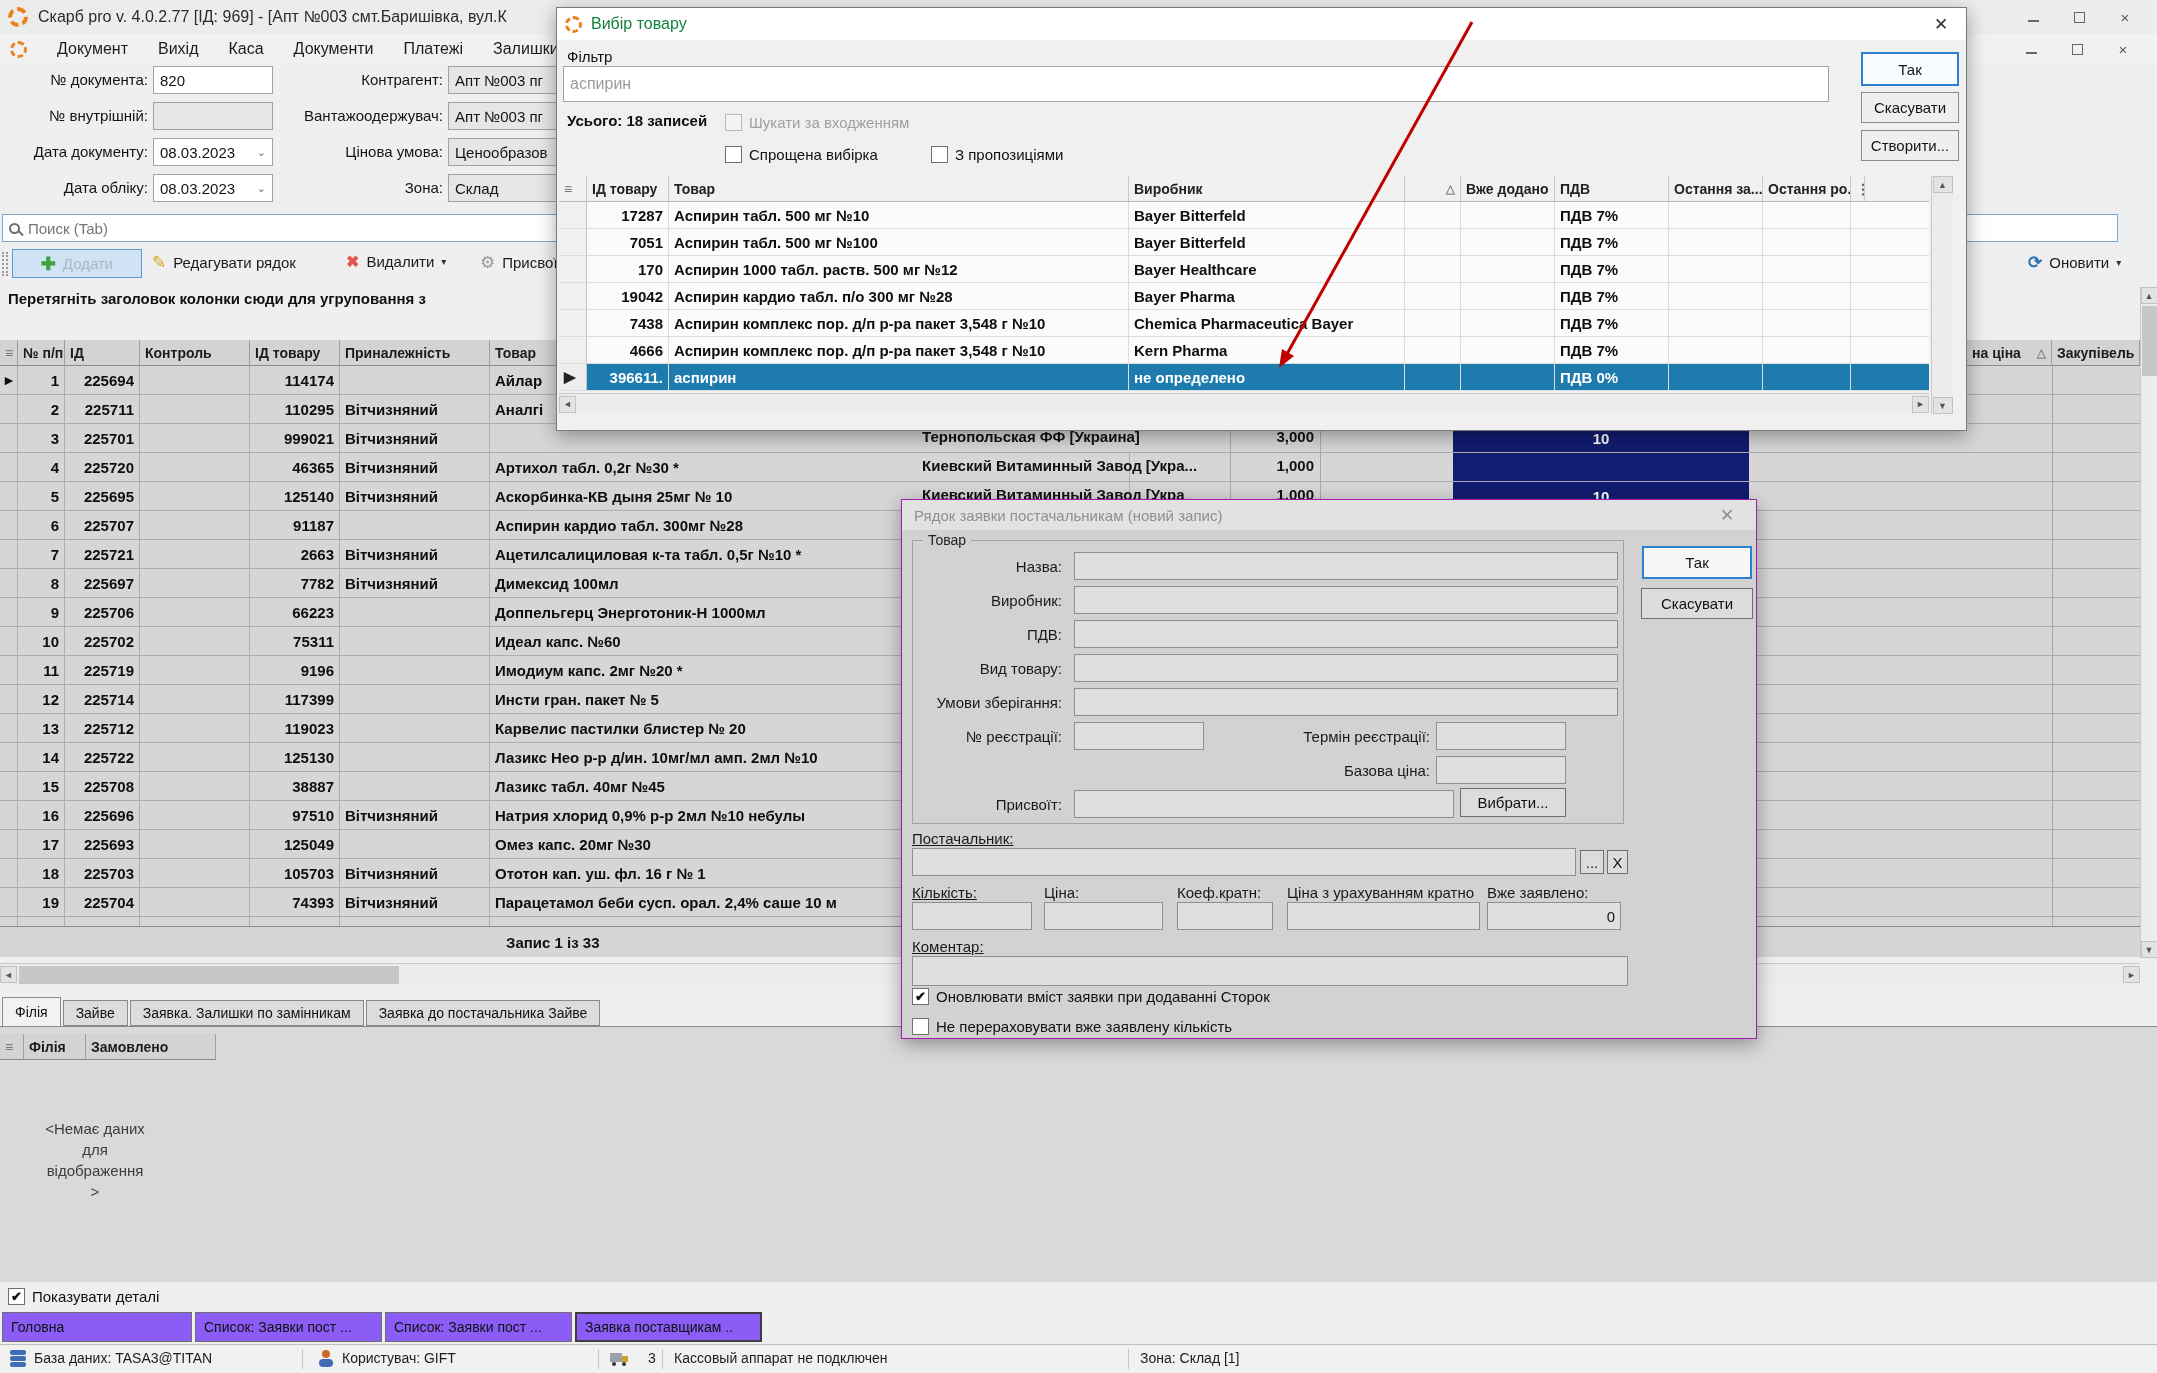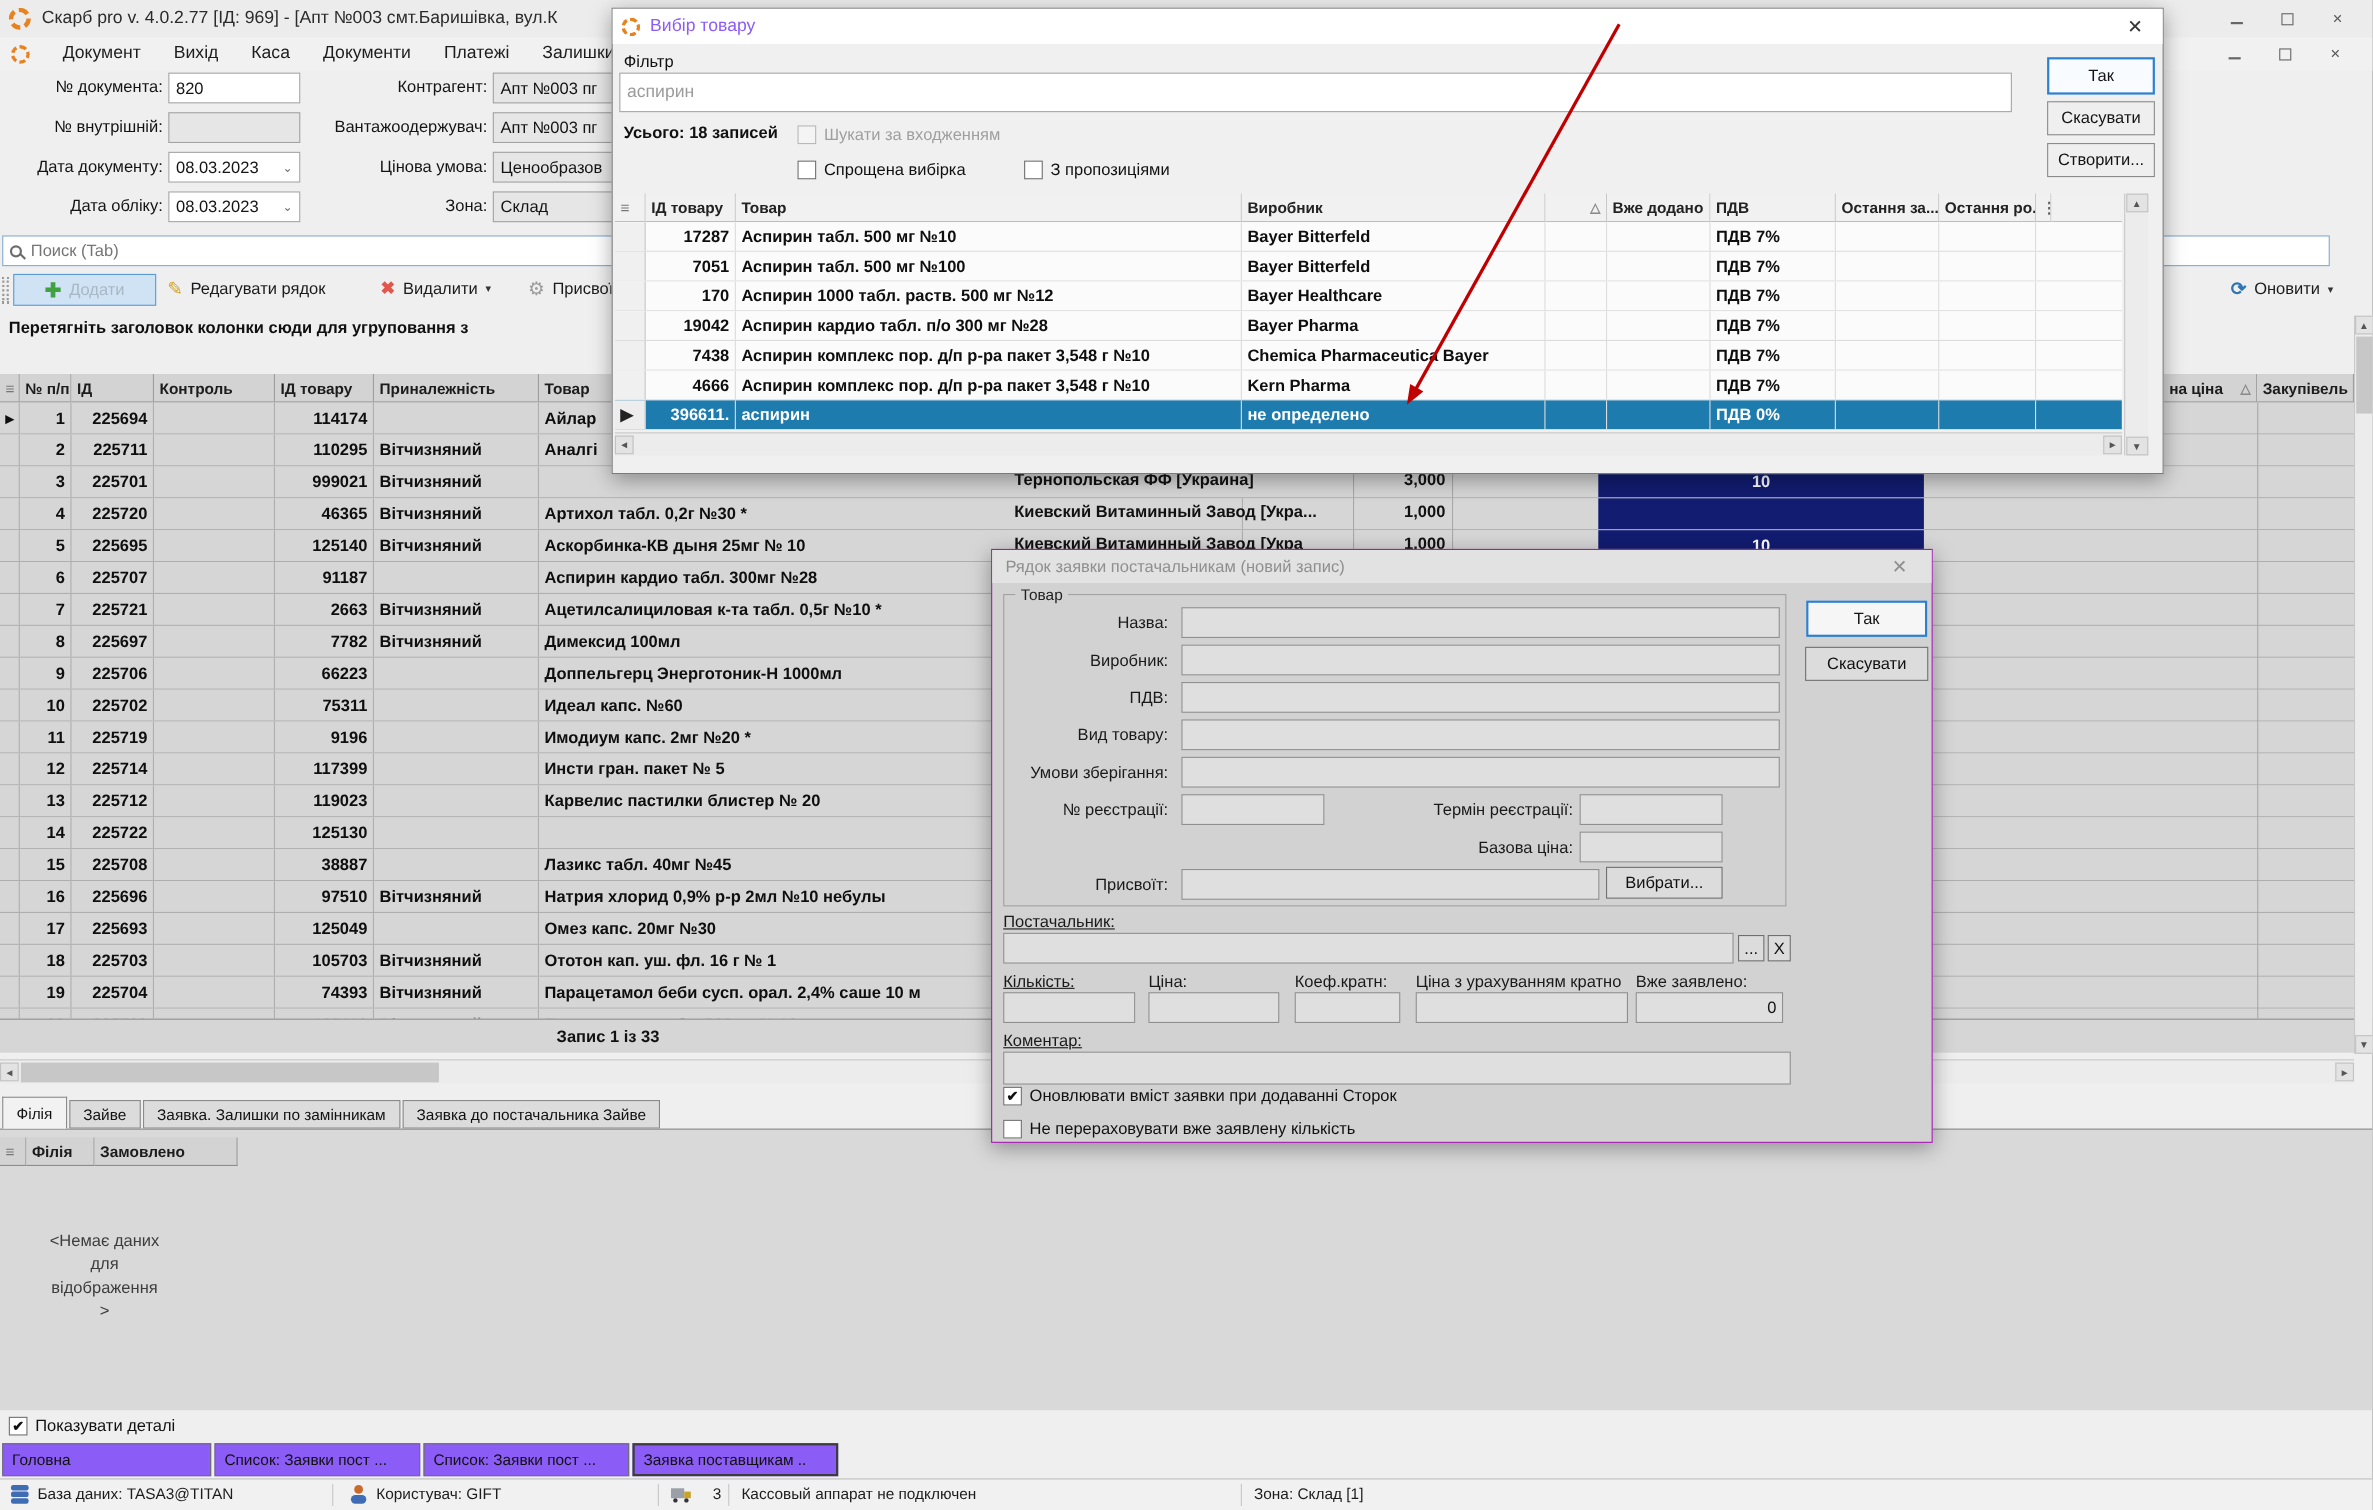--- a/index.html
+++ b/index.html
@@ -57,21 +57,21 @@
 .cbx.checked::before{content:"✔";font-weight:bold}
 .cbx.disabled{border-color:#b8b8b8;background:#f4f4f4}
 .cbrow{display:flex;align-items:center;gap:7px;font-size:15px;white-space:nowrap}
 .cbrow.disabled{color:#9f9f9f}
 
 .btn{display:flex;align-items:center;justify-content:center;font-size:15px;color:#141414;background:#EFEFEF;border:1px solid #8A8A8A;white-space:nowrap}
 .btn.primary{border:2px solid #2D7FD0;background:#F8FBFF}
 
 .dialog{background:#F0F0F0;border:1px solid #7a7a7a;box-shadow:0 5px 18px rgba(0,0,0,.35)}
 .dlg1-title{height:32px;background:#FFFFFF;display:flex;align-items:center;gap:9px;padding:0 8px}
-.dlg1-title span.t{font-size:16px;color:#8b5cf6}
+.dlg1-title span.t{font-size:16px;color:#15803d}
 .closex{margin-left:auto;color:#333;font-size:17px;width:34px;text-align:center}
 .dhc{height:26px;background:#F1F1F1;border-right:1px solid #C9C9C9;border-bottom:1px solid #B9B9B9;font-size:14px;font-weight:bold;color:#222;display:flex;align-items:center;padding:0 5px;white-space:nowrap;overflow:hidden;flex:none}
 .drow{display:flex;height:27px;background:#FBFBFB;border-bottom:1px solid #DCDCDC;width:1370px}
 .dc{height:100%;border-right:1px solid #DCDCDC;font-size:15px;font-weight:bold;color:#0e0e0e;display:flex;align-items:center;padding:0 5px;white-space:nowrap;overflow:hidden;flex:none}
 .dw-mk{width:28px;background:#F0F0F0;border-right:1px solid #C6C6C6}
 .dw-id{width:82px}.dw-nm{width:460px}.dw-mkr{width:276px}.dw-e1{width:56px}.dw-vd{width:94px}.dw-vat{width:114px}.dw-o1{width:94px}.dw-o2{width:88px}.dw-fill{flex:1;border-right:none}
 .drow.sel{background:#1E7BAE}
 .drow.sel .dc{color:#fff}
 .drow.sel .dw-mk{background:#EDEDED;color:#222}
 .sort-tri{margin-left:auto;color:#8a8a8a;font-size:12px}
@@ -359,20 +359,21 @@
         <div class="mc w-fill"></div>
       </div>
 
       <div class="mrow">
         <div class="mc w-mk"></div>
         <div class="mc w-n num">14</div>
         <div class="mc w-id num">225722</div>
         <div class="mc w-ctl"></div>
         <div class="mc w-tid num">125130</div>
         <div class="mc w-pr"></div>
+        <div class="mc w-nm">Лазикс Нео р-р д/ин. 10мг/мл амп. 2мл №10</div>
         <div class="mc w-fill"></div>
       </div>
 
       <div class="mrow">
         <div class="mc w-mk"></div>
         <div class="mc w-n num">15</div>
         <div class="mc w-id num">225708</div>
         <div class="mc w-ctl"></div>
         <div class="mc w-tid num">38887</div>
         <div class="mc w-pr"></div>

